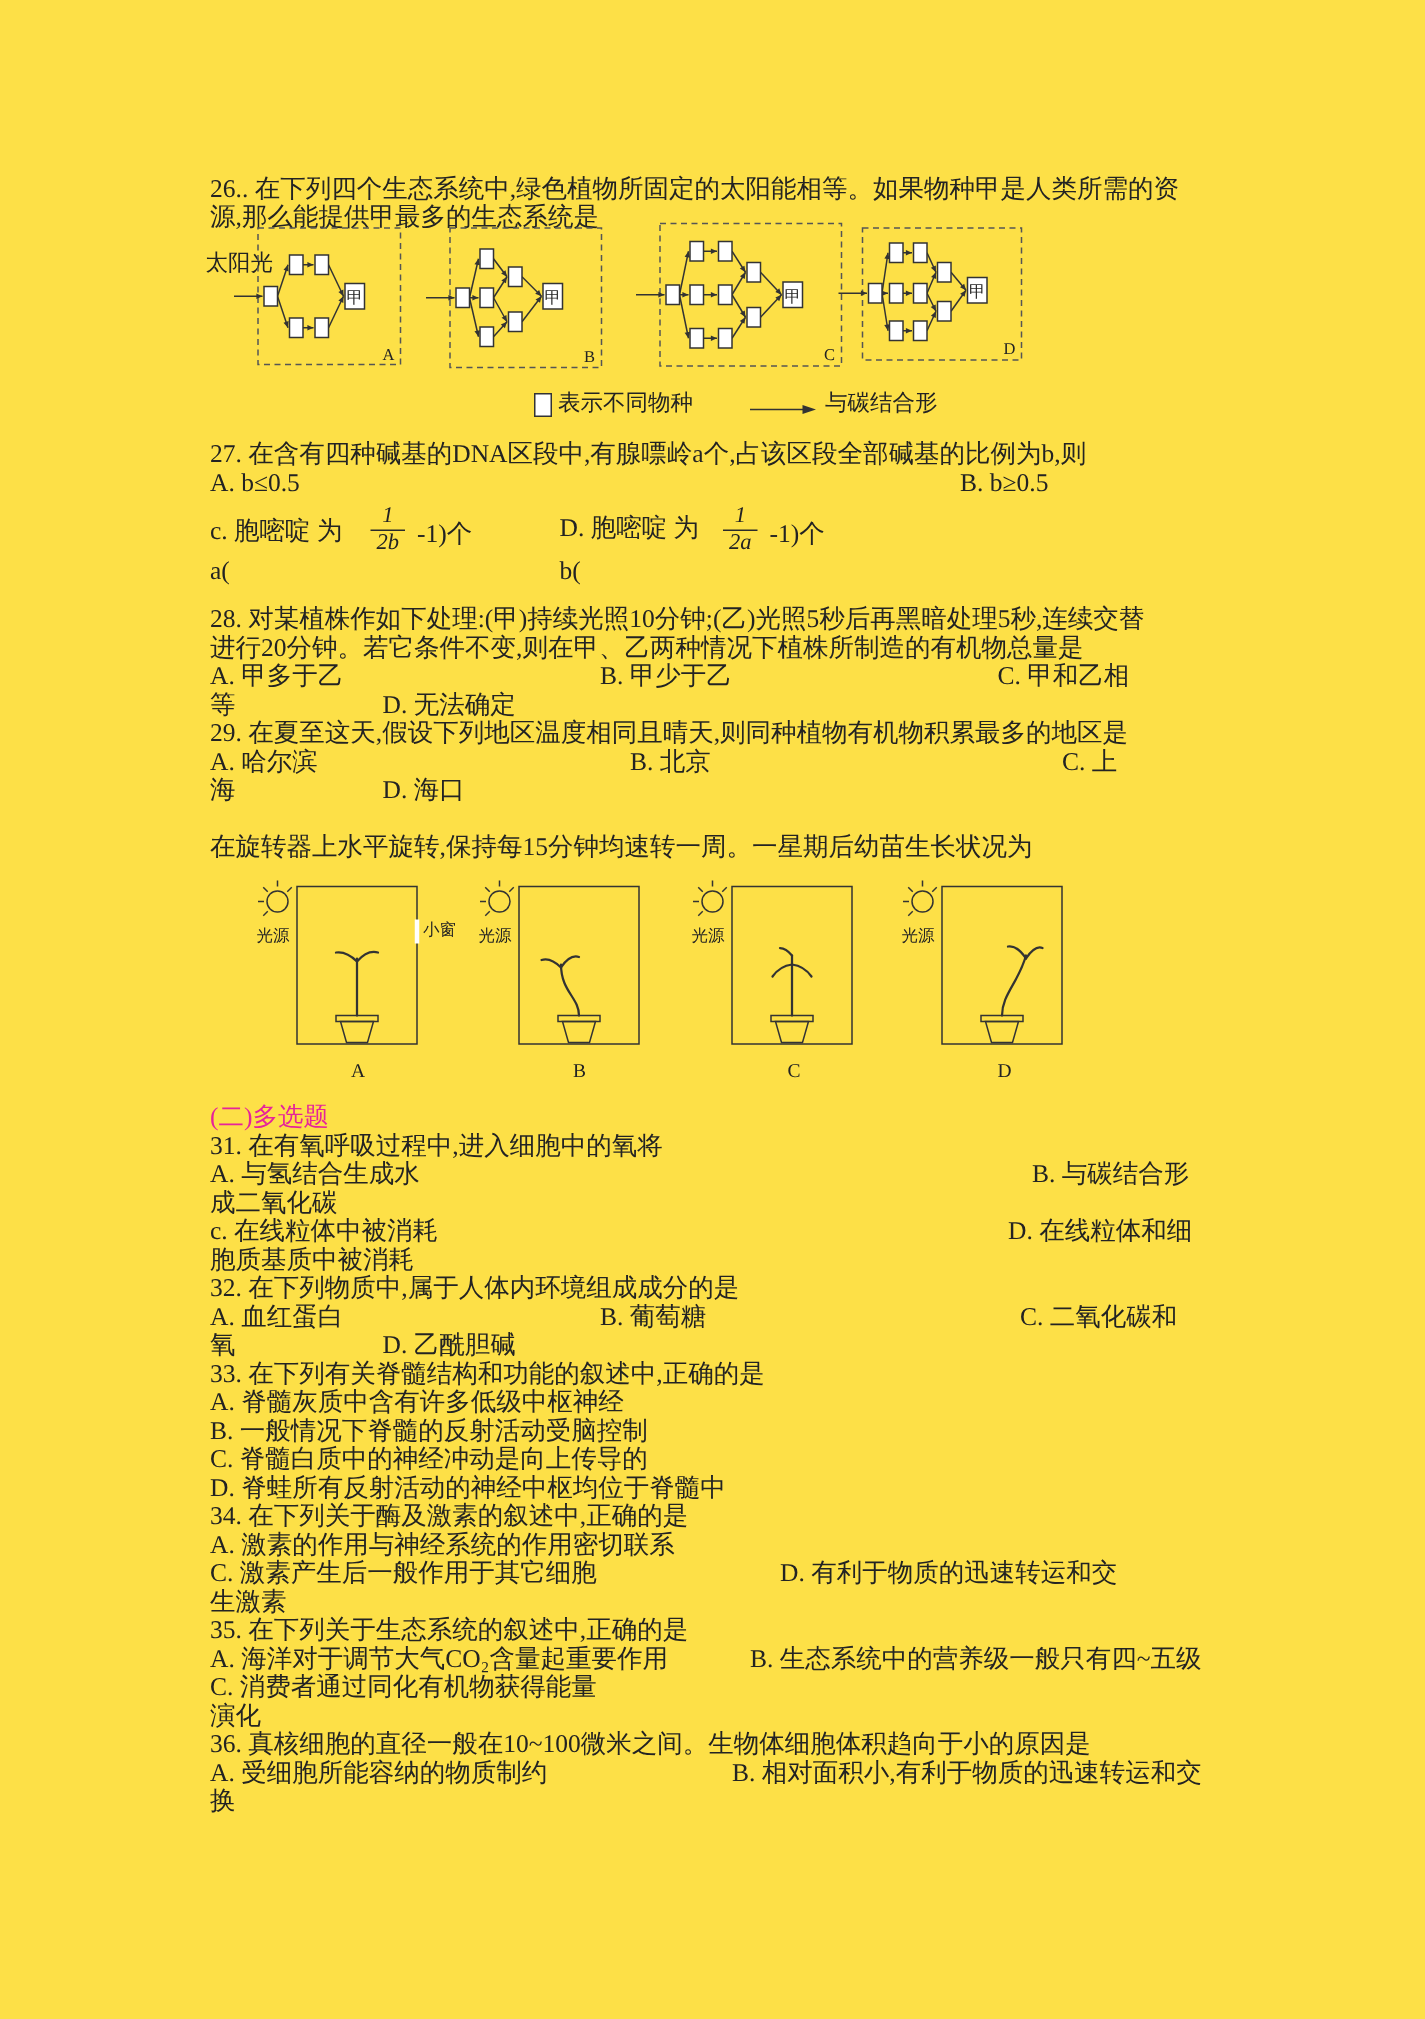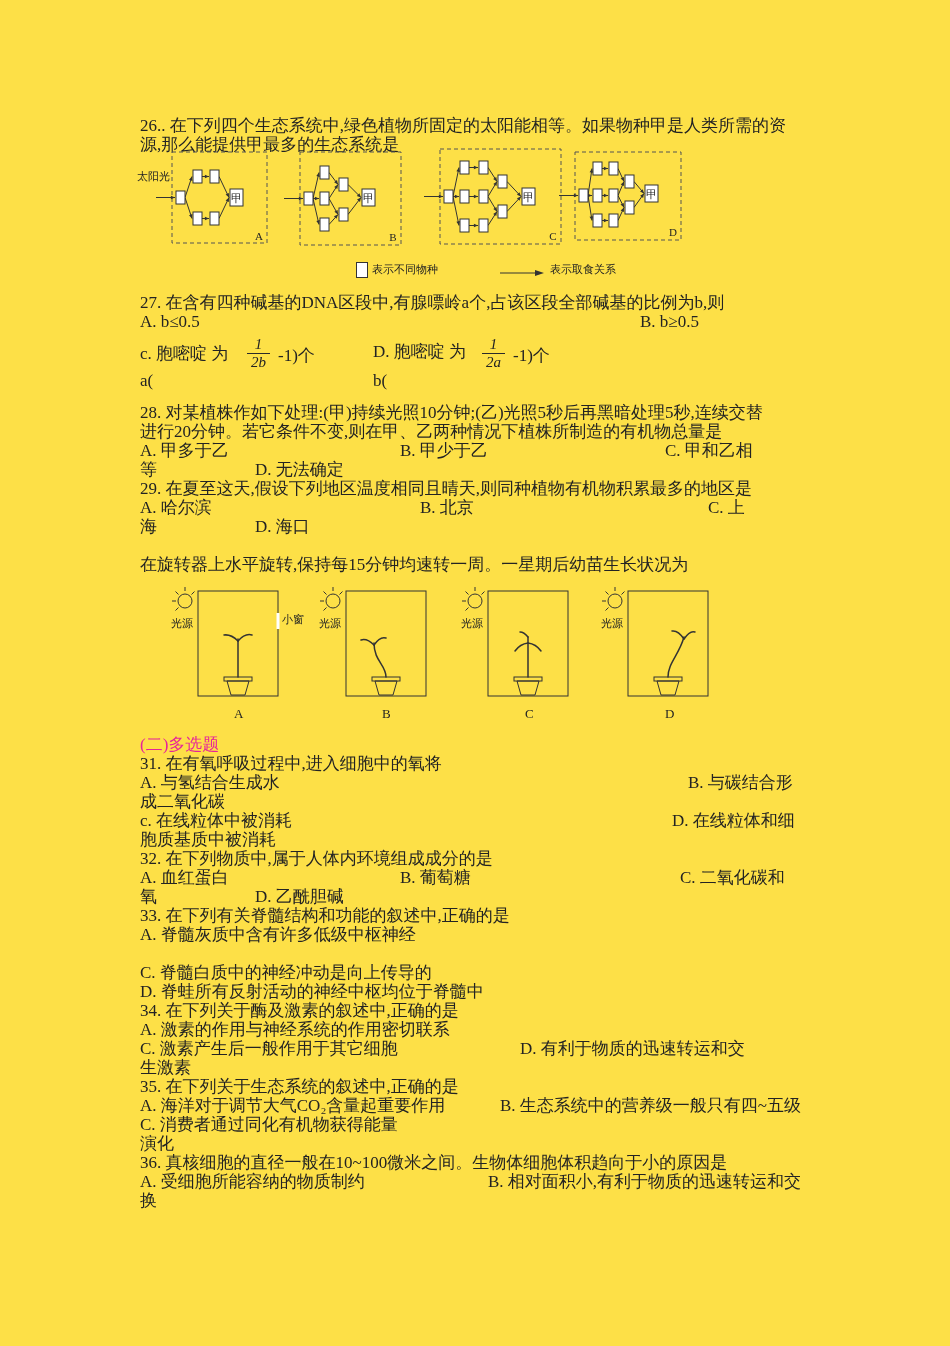--- a/index.html
+++ b/index.html
@@ -12,21 +12,21 @@
     overflow:hidden;
     padding-left:32px;
   }
   .tl{
     position:absolute;
     white-space:pre;
     font-size:17px;
     line-height:19px;
     color:#232323;
   }
-  .small{font-size:11px;line-height:13px;}
+  .small{font-size:15px;line-height:13px;}
   .magenta{color:#e6239a;}
   .frac{
     position:absolute;
     display:flex;flex-direction:column;align-items:center;
     font-size:15px;font-style:italic;line-height:1.15;color:#232323;
   }
   .frac .den{border-top:1px solid #2a2a2a;padding:0 4px;}
   .frac .num{padding:0 4px;}
   svg{position:absolute;overflow:visible;}
   svg text{font-family:"Liberation Serif","DejaVu Serif",serif;fill:#232323;}
@@ -198,21 +198,21 @@
     <text class="jia" x="92.5" y="48" text-anchor="middle">甲</text>
     <text class="plabel" x="114" y="86" text-anchor="middle">D</text>
   </svg>
 
   <span class="legend-box" style="left:356px;top:262px"></span>
   <div class="tl small" style="left:372px;top:263px">表示不同物种</div>
   <svg style="left:500px;top:268px" width="46" height="10">
     <line x1="0" y1="5" x2="36" y2="5" stroke="#333" stroke-width="1"></line>
     <polygon points="44,5 35,2 35,8" fill="#333"></polygon>
   </svg>
-  <div class="tl small" style="left:550px;top:263px">表示取食关系</div>
+  <div class="tl small" style="left:550px;top:263px">与碳结合形</div>
 
   <div class="tl" style="left:140px;top:293px">27. 在含有四种碱基的DNA区段中,有腺嘌岭a个,占该区段全部碱基的比例为b,则</div>
   <div class="tl" style="left:140px;top:312px">A. b≤0.5</div>
   <div class="tl" style="left:640px;top:312px">B. b≥0.5</div>
 
   <div class="tl" style="left:140px;top:344px">c. 胞嘧啶 为</div>
   <div class="tl" style="left:140px;top:371px">a(</div>
   <div class="frac" style="left:247px;top:336px">
     <span class="num">1</span>
     <span class="den">2b</span>
@@ -352,20 +352,21 @@
 
   <div class="tl" style="left:140px;top:849px">32. 在下列物质中,属于人体内环境组成成分的是</div>
   <div class="tl" style="left:140px;top:868px">A. 血红蛋白</div>
   <div class="tl" style="left:400px;top:868px">B. 葡萄糖</div>
   <div class="tl" style="left:680px;top:868px">C. 二氧化碳和</div>
   <div class="tl" style="left:140px;top:887px">氧</div>
   <div class="tl" style="left:255px;top:887px">D. 乙酰胆碱</div>
 
   <div class="tl" style="left:140px;top:906px">33. 在下列有关脊髓结构和功能的叙述中,正确的是</div>
   <div class="tl" style="left:140px;top:925px">A. 脊髓灰质中含有许多低级中枢神经</div>
+  <div class="tl" style="left:140px;top:944px">B. 一般情况下脊髓的反射活动受脑控制</div>
   <div class="tl" style="left:140px;top:963px">C. 脊髓白质中的神经冲动是向上传导的</div>
   <div class="tl" style="left:140px;top:982px">D. 脊蛙所有反射活动的神经中枢均位于脊髓中</div>
 
   <div class="tl" style="left:140px;top:1001px">34. 在下列关于酶及激素的叙述中,正确的是</div>
   <div class="tl" style="left:140px;top:1020px">A. 激素的作用与神经系统的作用密切联系</div>
   <div class="tl" style="left:140px;top:1039px">C. 激素产生后一般作用于其它细胞</div>
   <div class="tl" style="left:520px;top:1039px">D. 有利于物质的迅速转运和交</div>
   <div class="tl" style="left:140px;top:1058px">生激素</div>
 
   <div class="tl" style="left:140px;top:1077px">35. 在下列关于生态系统的叙述中,正确的是</div>

